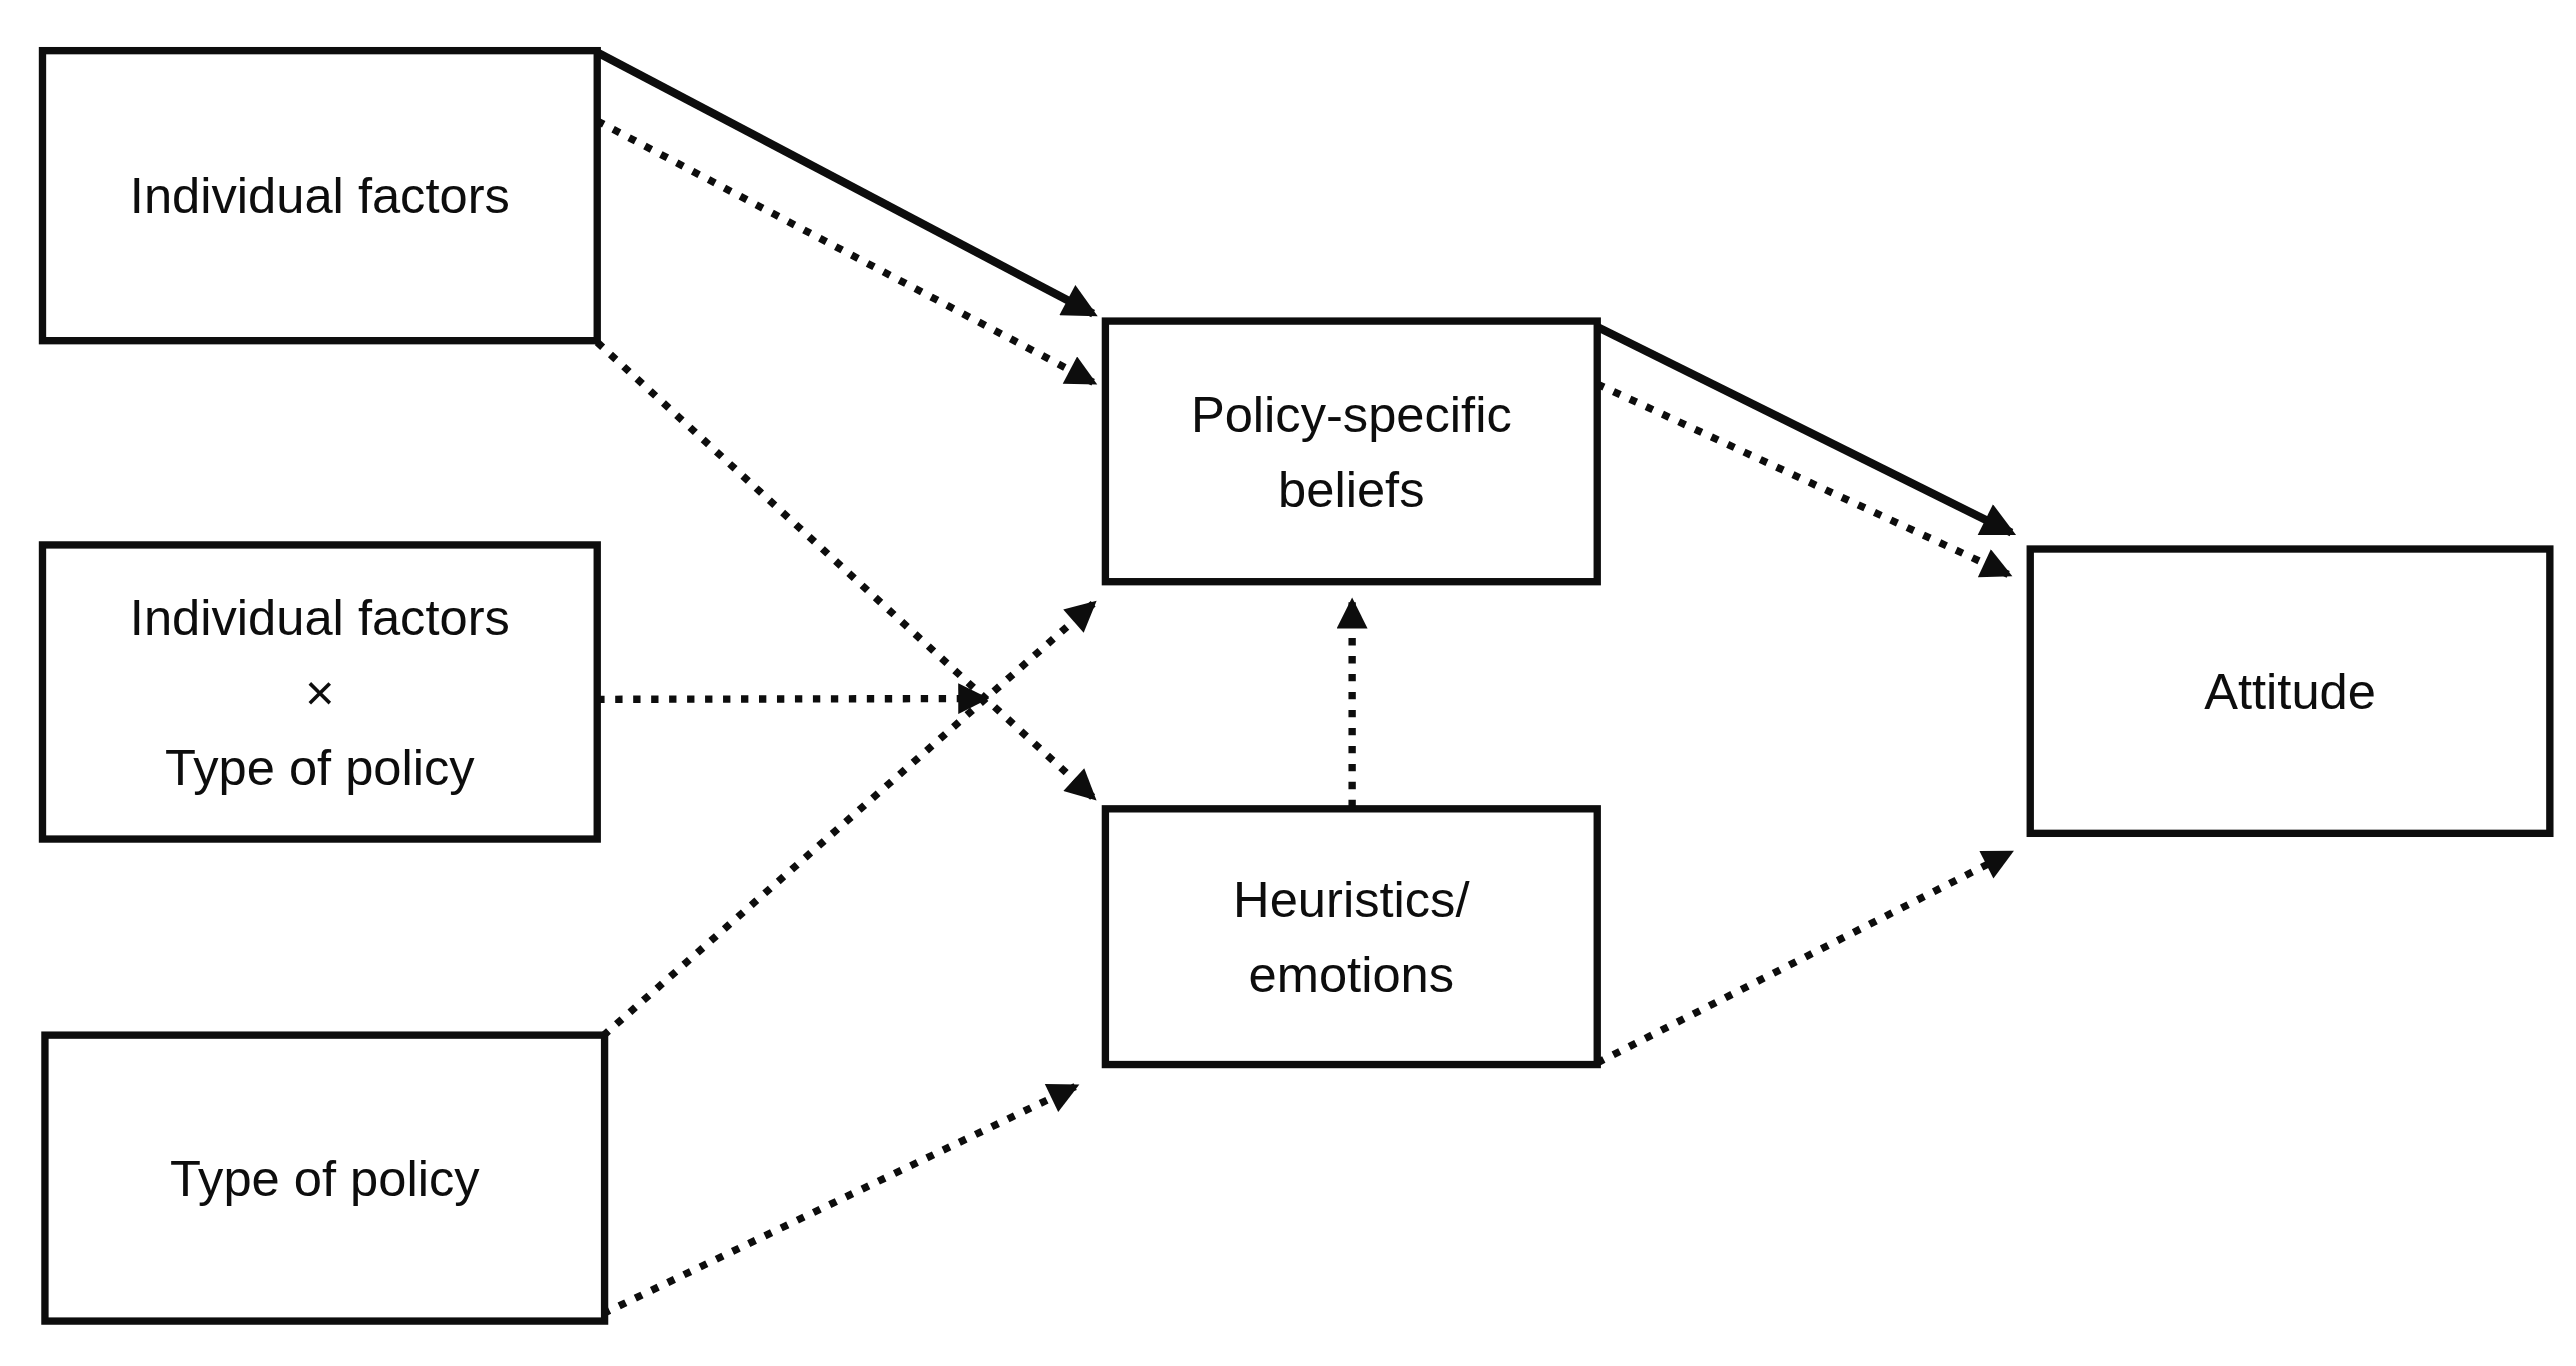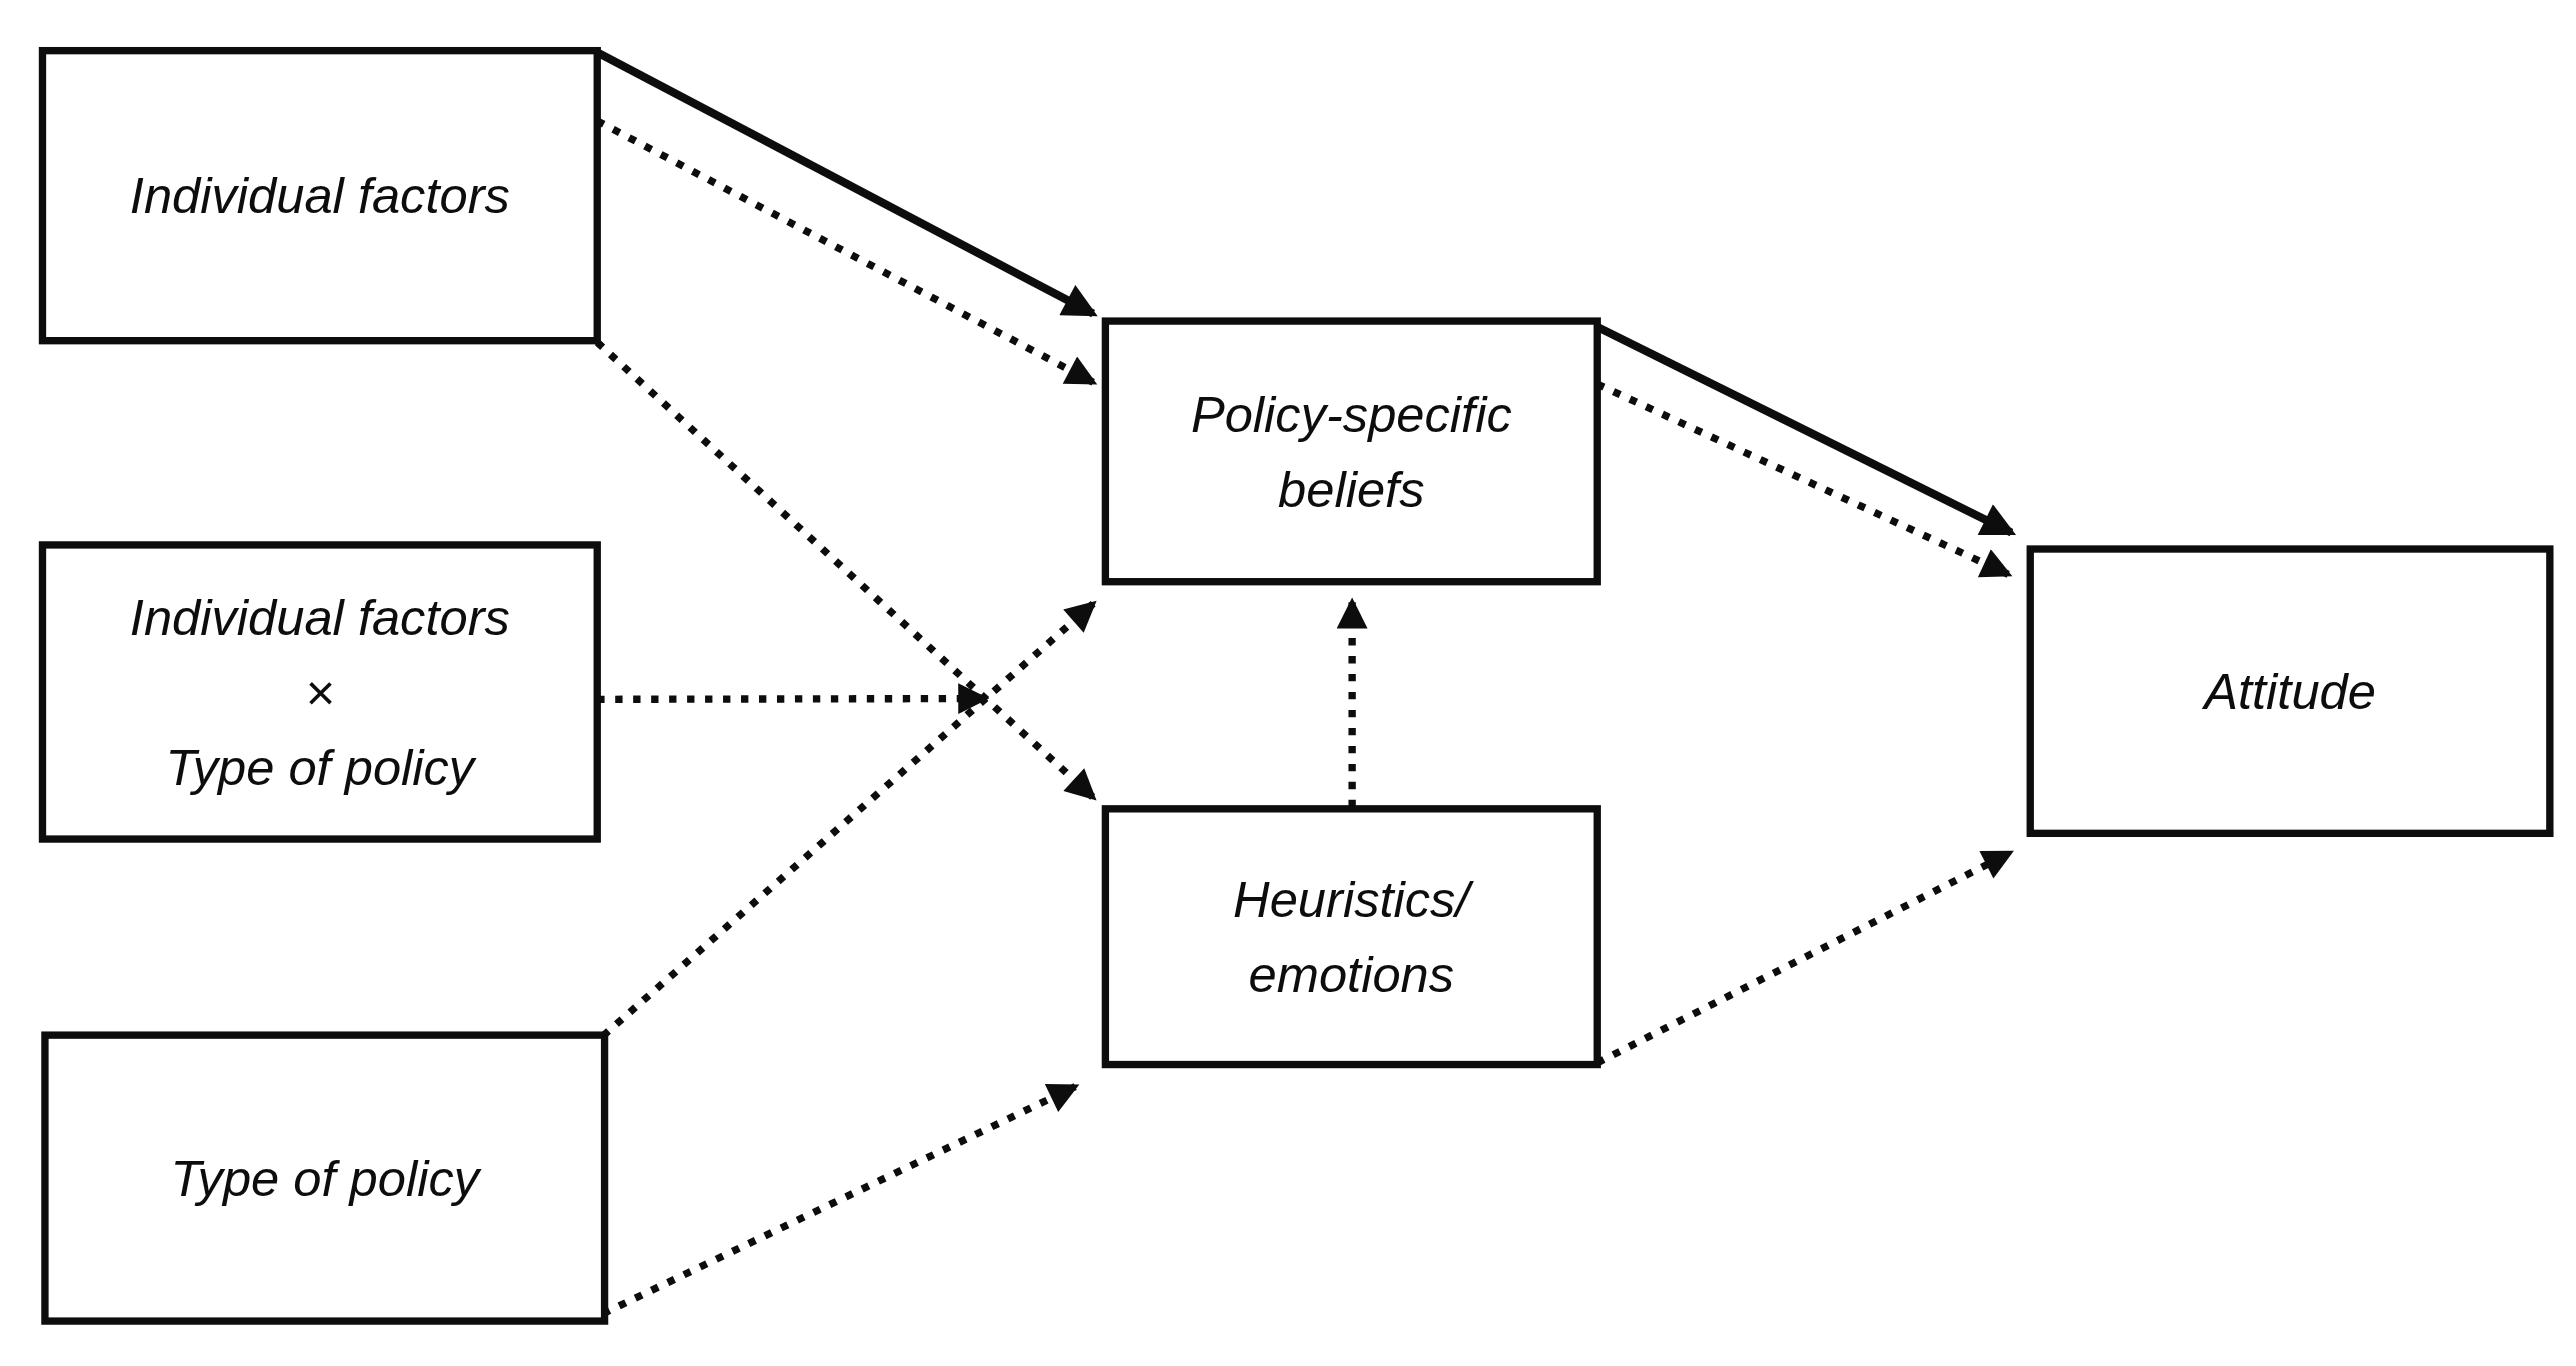--- a/index.html
+++ b/index.html
@@ -3,21 +3,20 @@
 <meta charset="utf-8">
 <style>
   html, body {
     margin: 0;
     padding: 0;
     background: #ffffff;
   }
   [data-name="figure"] {
     width: 100%;
     background: #701a75;
-    font-style: italic;
   }
   svg[data-name="diagram-canvas"] {
     display: block;
     width: 100%;
     height: auto;
     background: #ffffff;
   }
   svg text {
     font-family: "Liberation Sans", sans-serif;
     font-weight: 400;

